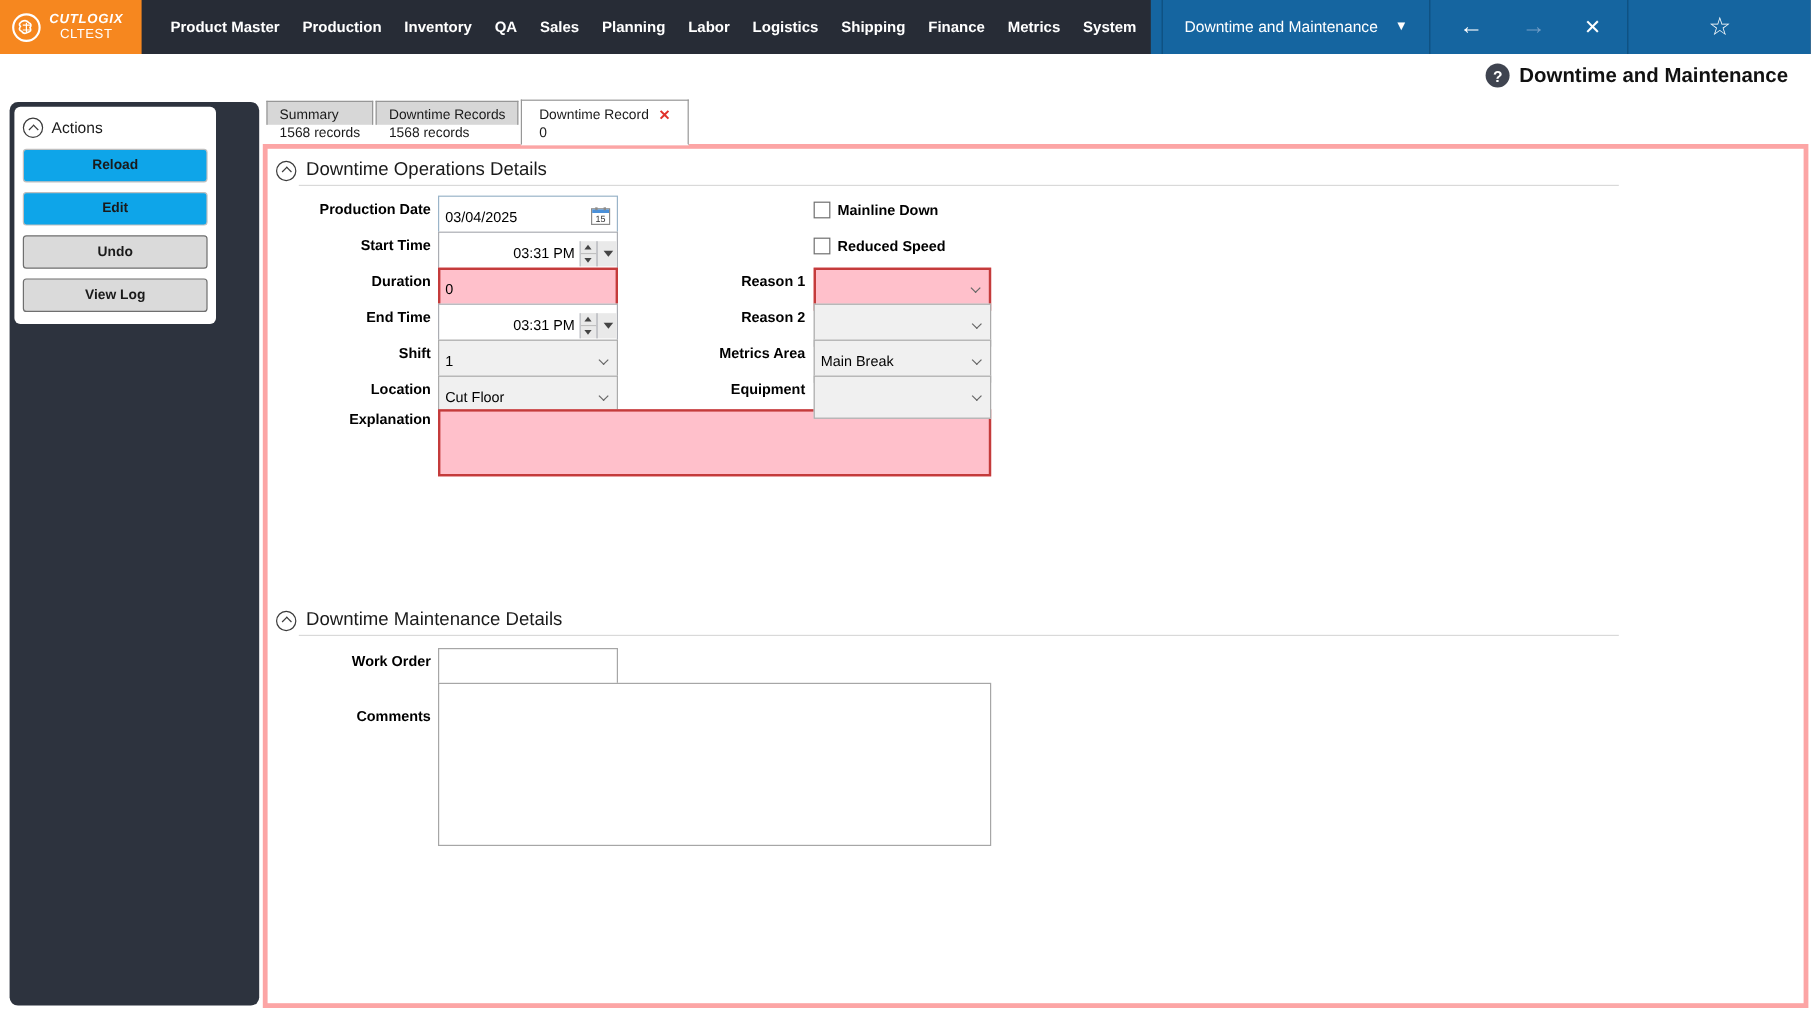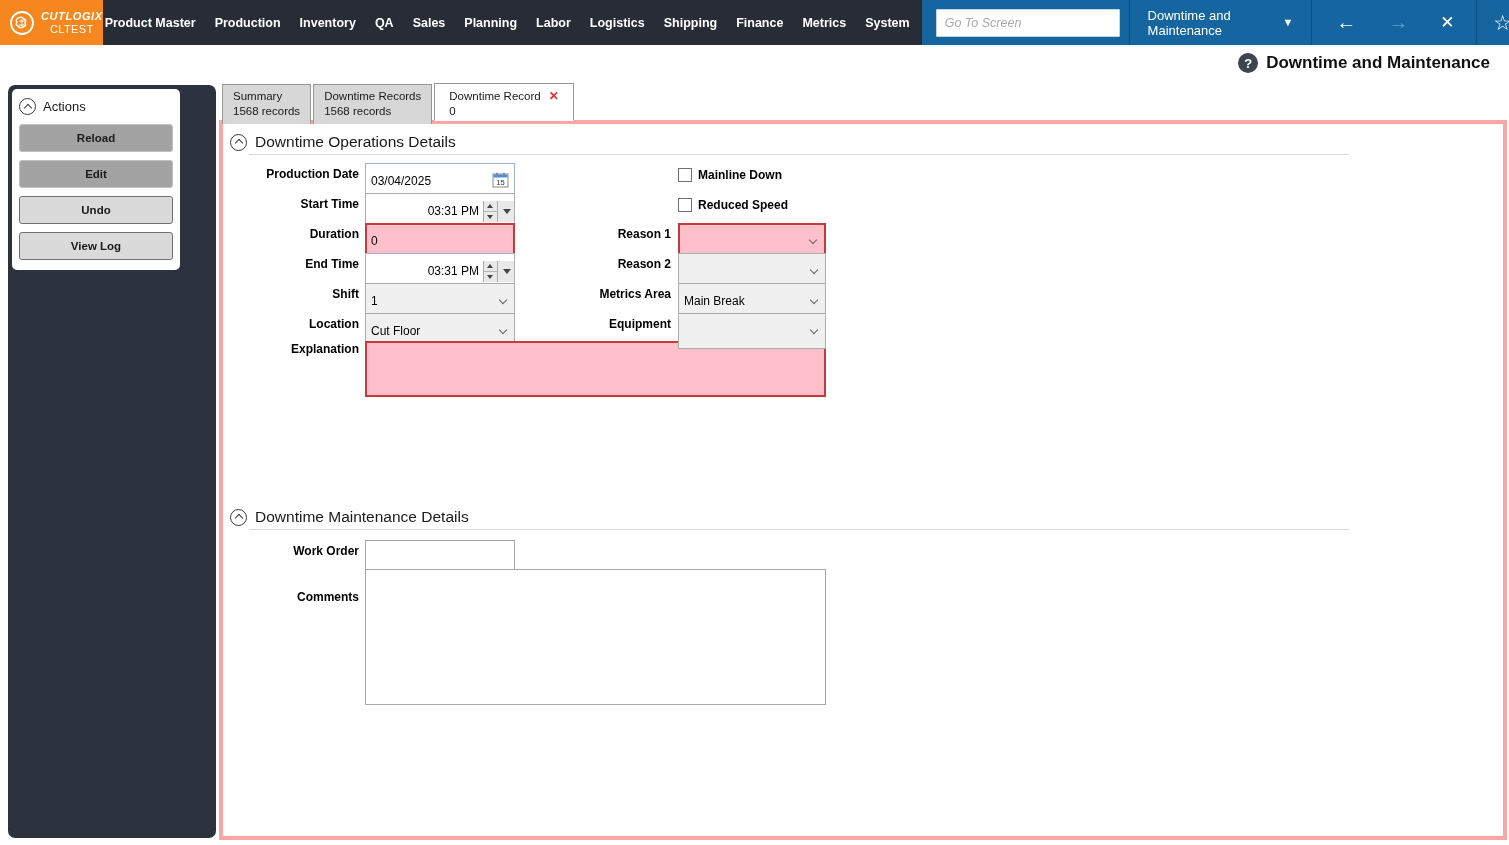--- a/index.html
+++ b/index.html
@@ -4,21 +4,21 @@
 <style>
   * { margin:0; padding:0; box-sizing:border-box; }
   html,body { width:1509px; height:845px; background:#fff; font-family:"Liberation Sans", sans-serif; overflow:hidden; }
   .stage { position:relative; width:1509px; height:845px; background:#fff; }
 
   
   .topnav { position:absolute; left:0; top:0; width:1509px; height:45px; background:#272c36; display:flex; align-items:stretch; }
   .brand { width:118px; background:#F6871F; display:flex; align-items:center; padding-left:9px; gap:6px; cursor:pointer; }
   .brand-name { color:#fff; font-weight:bold; font-style:italic; font-size:11px; letter-spacing:.6px; }
   .brand-env { color:#fff; font-size:11px; letter-spacing:.4px; margin-top:1px; text-align:center; }
-  .menu { display:flex; align-items:center; gap:19px; padding-left:2px; }
+  .menu { display:flex; align-items:center; gap:19px; padding-left:24px; }
   .mi { color:#fff; font-size:12.5px; font-weight:bold; white-space:nowrap; cursor:pointer; }
   .bluebar { flex:1; background:#1565A0; display:flex; align-items:center; margin-left:12px; }
   .goto { width:230px; height:28px; margin-left:14px; border:1px solid #c9d4dc; border-radius:1px; padding:0 8px; font-size:12.5px; font-style:italic; color:#333; background:#fff; }
   .goto::placeholder { color:#a9a9a9; font-style:italic; }
   .vsep { width:1px; height:45px; background:#0e4e7d; margin:0 0; }
   .scr-sel { display:flex; align-items:center; gap:14px; padding:0 18px; height:45px; cursor:pointer; }
   .scr-sel .lbl { color:#fff; font-size:13px; }
   .tri { color:#fff; font-size:11px; line-height:1; }
   .nav-ico { color:#fff; font-size:20px; padding:0 16px; cursor:pointer; line-height:45px; }
   .nav-ico.fwd { color:#6e9cc6; }
@@ -31,27 +31,27 @@
   .pagetitle .txt { font-size:17px; font-weight:bold; color:#111; }
 
   
   .sidebar { position:absolute; left:8px; top:85px; width:208px; height:753px; background:#2d333e; border-radius:7px; }
   .actions-panel { position:absolute; left:4px; top:4px; width:168px; background:#fff; border-radius:5px; padding:9px 7px 10px 7px; }
   .actions-head { display:flex; align-items:center; gap:7px; margin-bottom:9px; cursor:pointer; }
   .circ-chev { width:17px; height:17px; border:1.6px solid #3a3a3a; border-radius:50%; position:relative; flex:0 0 auto; }
   .circ-chev::after { content:""; position:absolute; left:4.6px; top:5.6px; width:5px; height:5px; border-left:1.6px solid #3a3a3a; border-top:1.6px solid #3a3a3a; transform:rotate(45deg); }
   .actions-head .txt { font-size:13px; color:#1a1a1a; }
   .abtn { width:100%; height:28px; margin-bottom:8px; border-radius:3px; font-size:11.5px; font-weight:bold; color:#1a1a1a; text-align:center; line-height:26px; cursor:pointer; }
-  .abtn.light { background:#a3a3a3; border:1px solid #bfbfbf; }
+  .abtn.light { background:#0ea5e9; border:1px solid #bfbfbf; }
   .abtn.dark { background:#dadada; border:1px solid #6f6f6f; }
   .abtn:last-child { margin-bottom:0; }
 
   
   .tabs { position:absolute; left:222px; top:84px; display:flex; z-index:3; }
-  .tab { height:40px; padding:4px 10px 0 10px; margin-right:2px; background:#d7d7d7; border:1px solid #979797; border-bottom:none; font-size:11.5px; color:#1a1a1a; cursor:pointer; }
+  .tab { height:20px; padding:4px 10px 0 10px; margin-right:2px; background:#d7d7d7; border:1px solid #979797; border-bottom:none; font-size:11.5px; color:#1a1a1a; cursor:pointer; }
   .tab .l1 { line-height:15px; white-space:nowrap; display:flex; gap:8px; align-items:center; }
   .tab .l2 { line-height:14px; }
   .tab.active { background:#fff; height:38px; border:1px solid #979797; border-bottom:1px solid #fff; padding:5px 14px 0 14px; position:relative; top:-1px; }
   .tab-close { color:#e0312b; font-size:12px; font-weight:bold; cursor:pointer; }
 
   
   .panel { position:absolute; left:219px; top:120px; width:1288px; height:720px; background:#fff; border:4px solid #fca5a5; z-index:1; }
 
   .sec-head { position:absolute; display:flex; align-items:center; gap:8px; }
   .sec-head .txt { font-size:15.5px; color:#1a1a1a; }
@@ -110,21 +110,20 @@
       <span class="mi">Sales</span>
       <span class="mi">Planning</span>
       <span class="mi">Labor</span>
       <span class="mi">Logistics</span>
       <span class="mi">Shipping</span>
       <span class="mi">Finance</span>
       <span class="mi">Metrics</span>
       <span class="mi">System</span>
     </nav>
     <div class="bluebar">
-      <input class="goto" placeholder="Go To Screen" style="">
       <div class="vsep" style="margin-left:9px;"></div>
       <div class="scr-sel">
         <span class="lbl">Downtime and Maintenance</span>
         <span class="tri">▼</span>
       </div>
       <div class="vsep"></div>
       <span class="nav-ico" style="margin-left:8px;">←</span>
       <span class="nav-ico fwd">→</span>
       <span class="nav-ico" style="font-size:17px;">✕</span>
       <div class="vsep" style="margin-left:6px;"></div>

